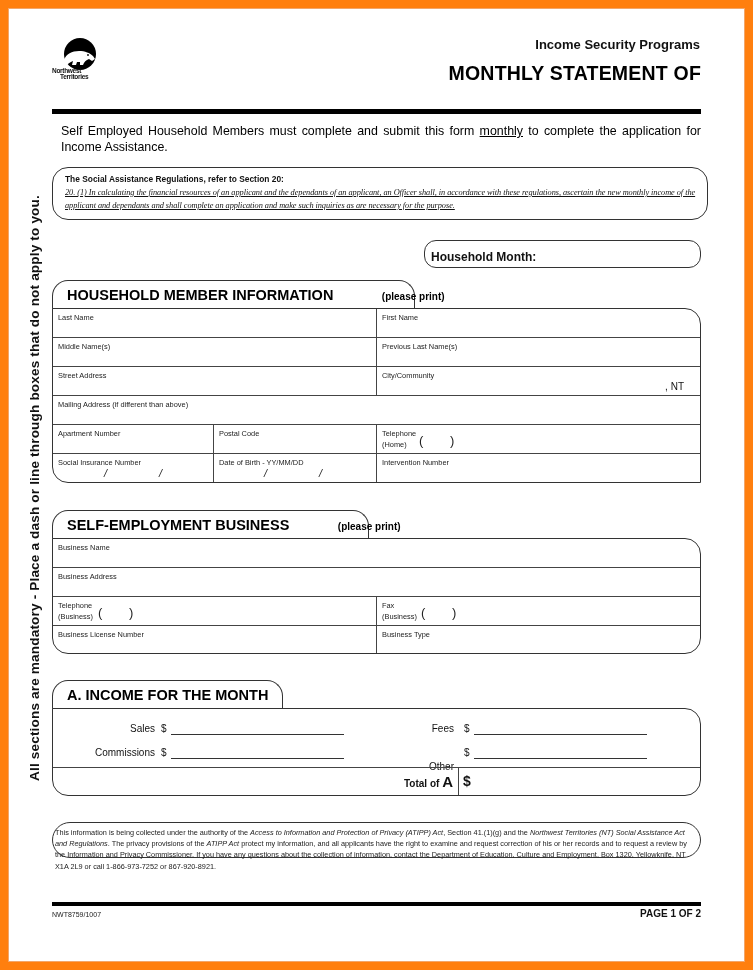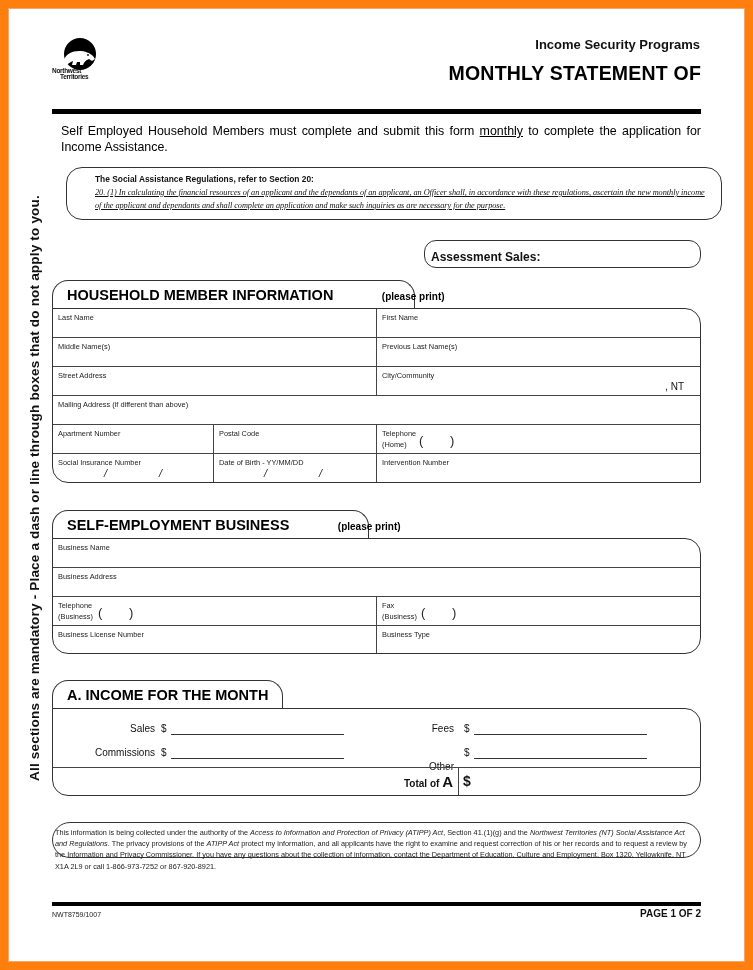--- a/index.html
+++ b/index.html
@@ -118,27 +118,27 @@
 <div class="programs">Income Security Programs</div>
 <div class="title">
   <div>MONTHLY STATEMENT OF</div>
 </div>
 <div class="rule-thick" style="top:109px;"></div>
 
 <div class="intro">
   <span>Self Employed Household Members must complete and submit this form </span><u>monthly</u><span> to complete the application for Income Assistance.</span>
 </div>
 
-<div class="rounded-box" style="left:66px;top:167px;width:656px;height:53px;padding:6px 10px 0 28px;">
+<div class="rounded-box" style="left:52px;top:167px;width:656px;height:53px;padding:6px 10px 0 12px;">
   <div class="reg-title">The Social Assistance Regulations, refer to Section 20:</div>
   <div class="reg-body" style="margin-top:2px;">20. (1) In calculating the financial resources of an applicant and the dependants of an applicant, an Officer shall, in accordance with these regulations, ascertain the new monthly income of the applicant and dependants and shall complete an application and make such inquiries as are necessary for the purpose.</div>
 </div>
 
 <div class="rounded-box" style="left:424px;top:240px;width:277px;height:28px;border-radius:12px;padding:5px 0 0 6px;">
-  <span class="assess-label">Assessment Sales:</span>
+  <span class="assess-label">Household Month:</span>
 </div>
 
 <div class="tab" style="left:52px;top:280px;width:363px;height:29px;padding:5px 0 0 14px;">
   <span class="main">HOUSEHOLD MEMBER INFORMATION</span>
   <span class="sub">(please print)</span>
 </div>
 <div class="table-box" style="left:52px;top:308px;width:649px;height:175px;border-radius:0 16px 0 16px;">
 
   <div class="hline" style="left:0;top:28px;width:649px;"></div>
   <div class="hline" style="left:0;top:57px;width:649px;"></div>

